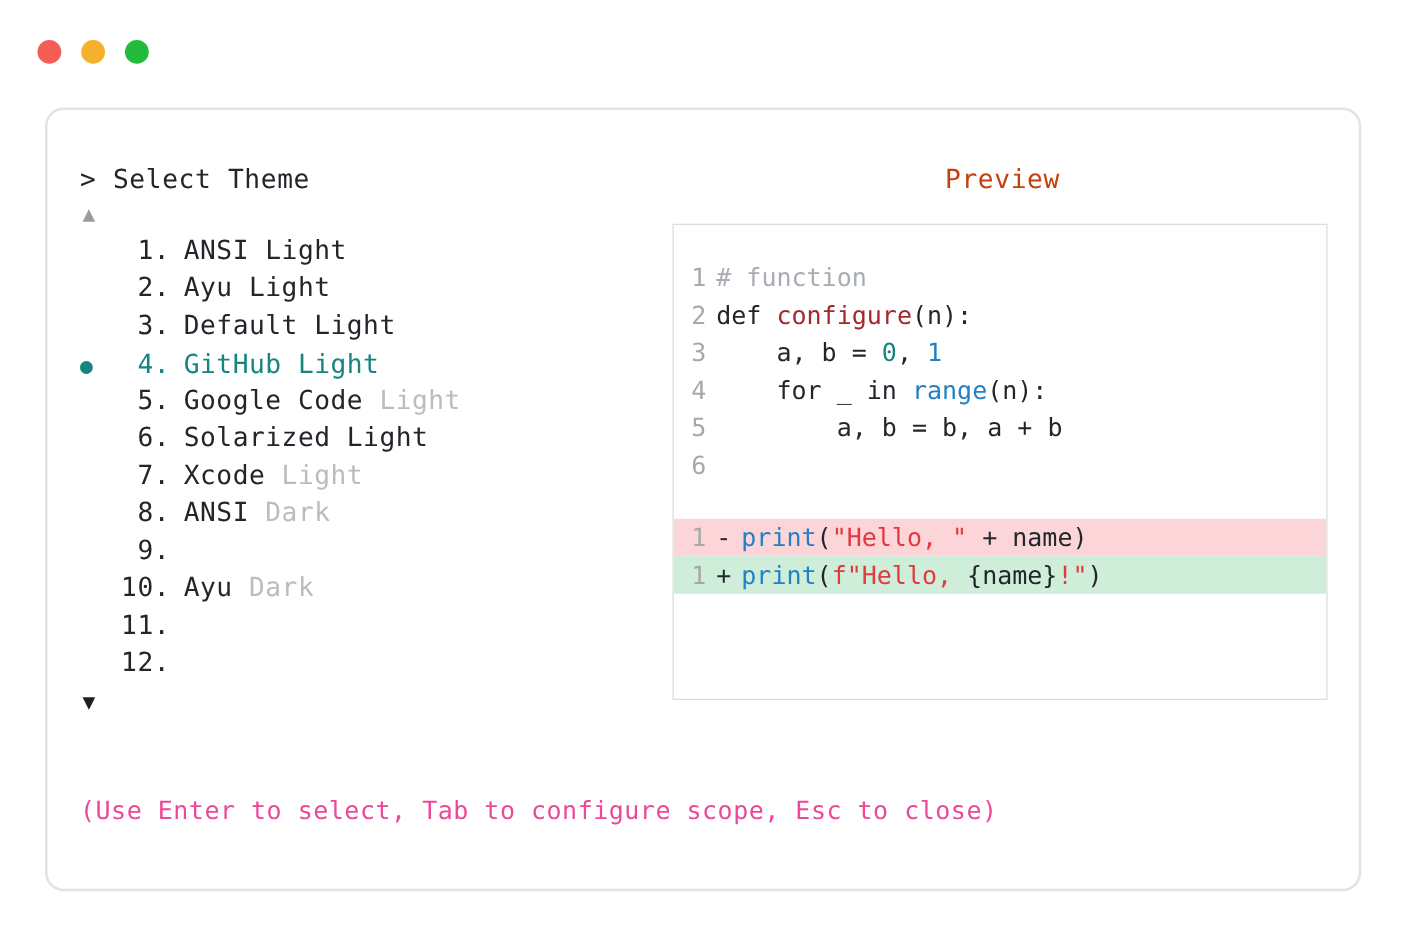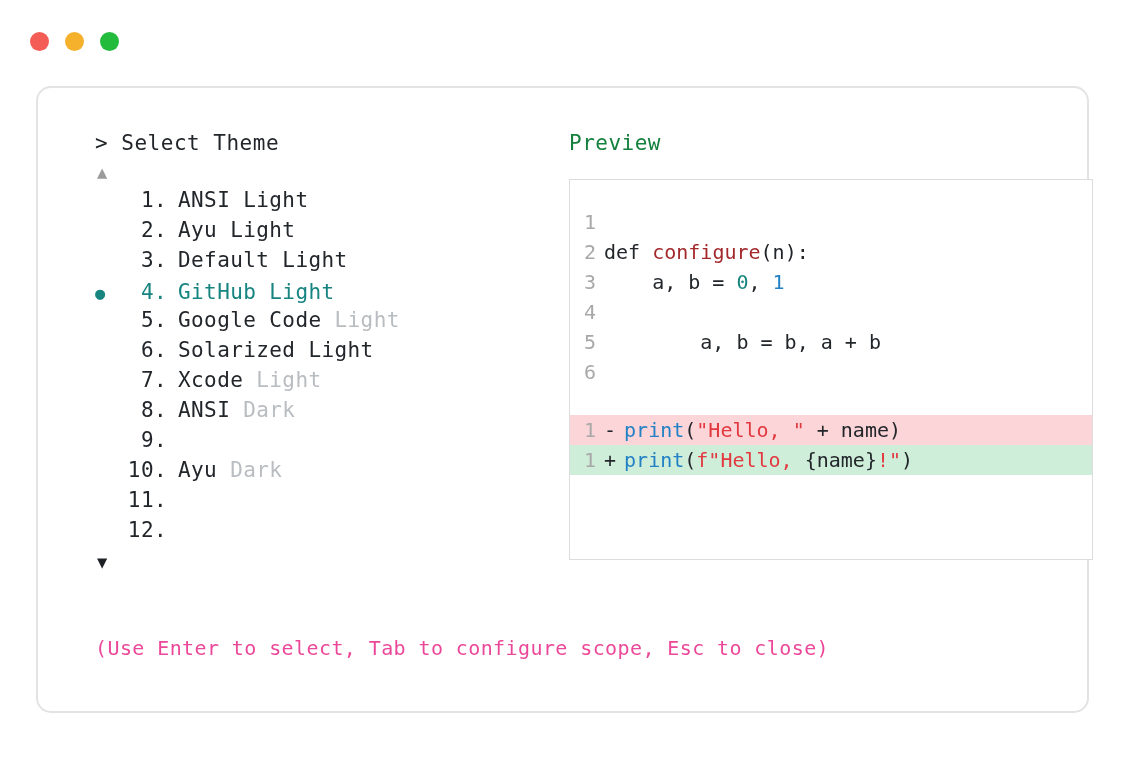--- a/index.html
+++ b/index.html
@@ -43,21 +43,20 @@
     box-sizing: border-box;
     border: 2px solid #e3e3e3;
     border-radius: 15px;
     background: #ffffff;
   }
 
   .card-inner {
     position: relative;
     width: 100%;
     height: 100%;
-    margin-left: 31px;
   }
 
   
   .left-col {
     position: absolute;
     left: 26px;
     top: 42px;
     width: 470px;
   }
 
@@ -114,23 +113,24 @@
 
   
   .right-col {
     position: absolute;
     left: 500px;
     top: 42px;
     width: 528px;
   }
   .preview-label {
     font-size: 21px;
-    color: #15803d;
+    color: #c2410c;
     letter-spacing: 0.5px;
     line-height: 27px;
+    text-align: center;
   }
   .preview-box {
     margin-top: 22px;
     width: 524px;
     height: 381px;
     box-sizing: border-box;
     border: 1px solid #dcdcdc;
     background: #ffffff;
     padding: 27px 0 0 0;
     overflow: hidden;
@@ -214,24 +214,24 @@
           <div class="theme-row"><span class="bullet-cell"></span><span class="num-cell">12.</span></div>
         </div>
 
       <div class="scroll-arrow down">▼</div>
     </div>
 
     <div class="right-col">
       <div class="preview-label">Preview</div>
       <div class="preview-box">
         <div id="code-block">
-            <div class="code-line"><span class="gutter">1</span></div>
+            <div class="code-line"><span class="gutter">1</span><span class="code-text"><span class="tok-comment"># function</span></span></div>
             <div class="code-line"><span class="gutter">2</span><span class="code-text"><span class="tok-keyword">def </span><span class="tok-func">configure</span><span class="tok-plain">(n):</span></span></div>
             <div class="code-line"><span class="gutter">3</span><span class="code-text"><span class="tok-plain">    a, b = </span><span class="tok-num-teal">0</span><span class="tok-plain">, </span><span class="tok-num-blue">1</span></span></div>
-            <div class="code-line"><span class="gutter">4</span></div>
+            <div class="code-line"><span class="gutter">4</span><span class="code-text"><span class="tok-plain">    for _ in </span><span class="tok-builtin">range</span><span class="tok-plain">(n):</span></span></div>
             <div class="code-line"><span class="gutter">5</span><span class="code-text"><span class="tok-plain">        a, b = b, a + b</span></span></div>
             <div class="code-line"><span class="gutter">6</span></div>
           </div>
         <div class="blank-line"></div>
         <div id="diff-block">
             <div class="code-line diff-line del" style="background: rgb(251, 213, 216);"><span class="gutter">1</span><span class="diff-sign">-</span><span class="code-text"><span class="tok-builtin">print</span><span class="tok-plain">(</span><span class="tok-string">"Hello, "</span><span class="tok-plain"> + name)</span></span></div>
             <div class="code-line diff-line add" style="background: rgb(207, 238, 218);"><span class="gutter">1</span><span class="diff-sign">+</span><span class="code-text"><span class="tok-builtin">print</span><span class="tok-plain">(</span><span class="tok-string">f"Hello, </span><span class="tok-plain">{name}</span><span class="tok-string">!"</span><span class="tok-plain">)</span></span></div>
           </div>
       </div>
     </div>

